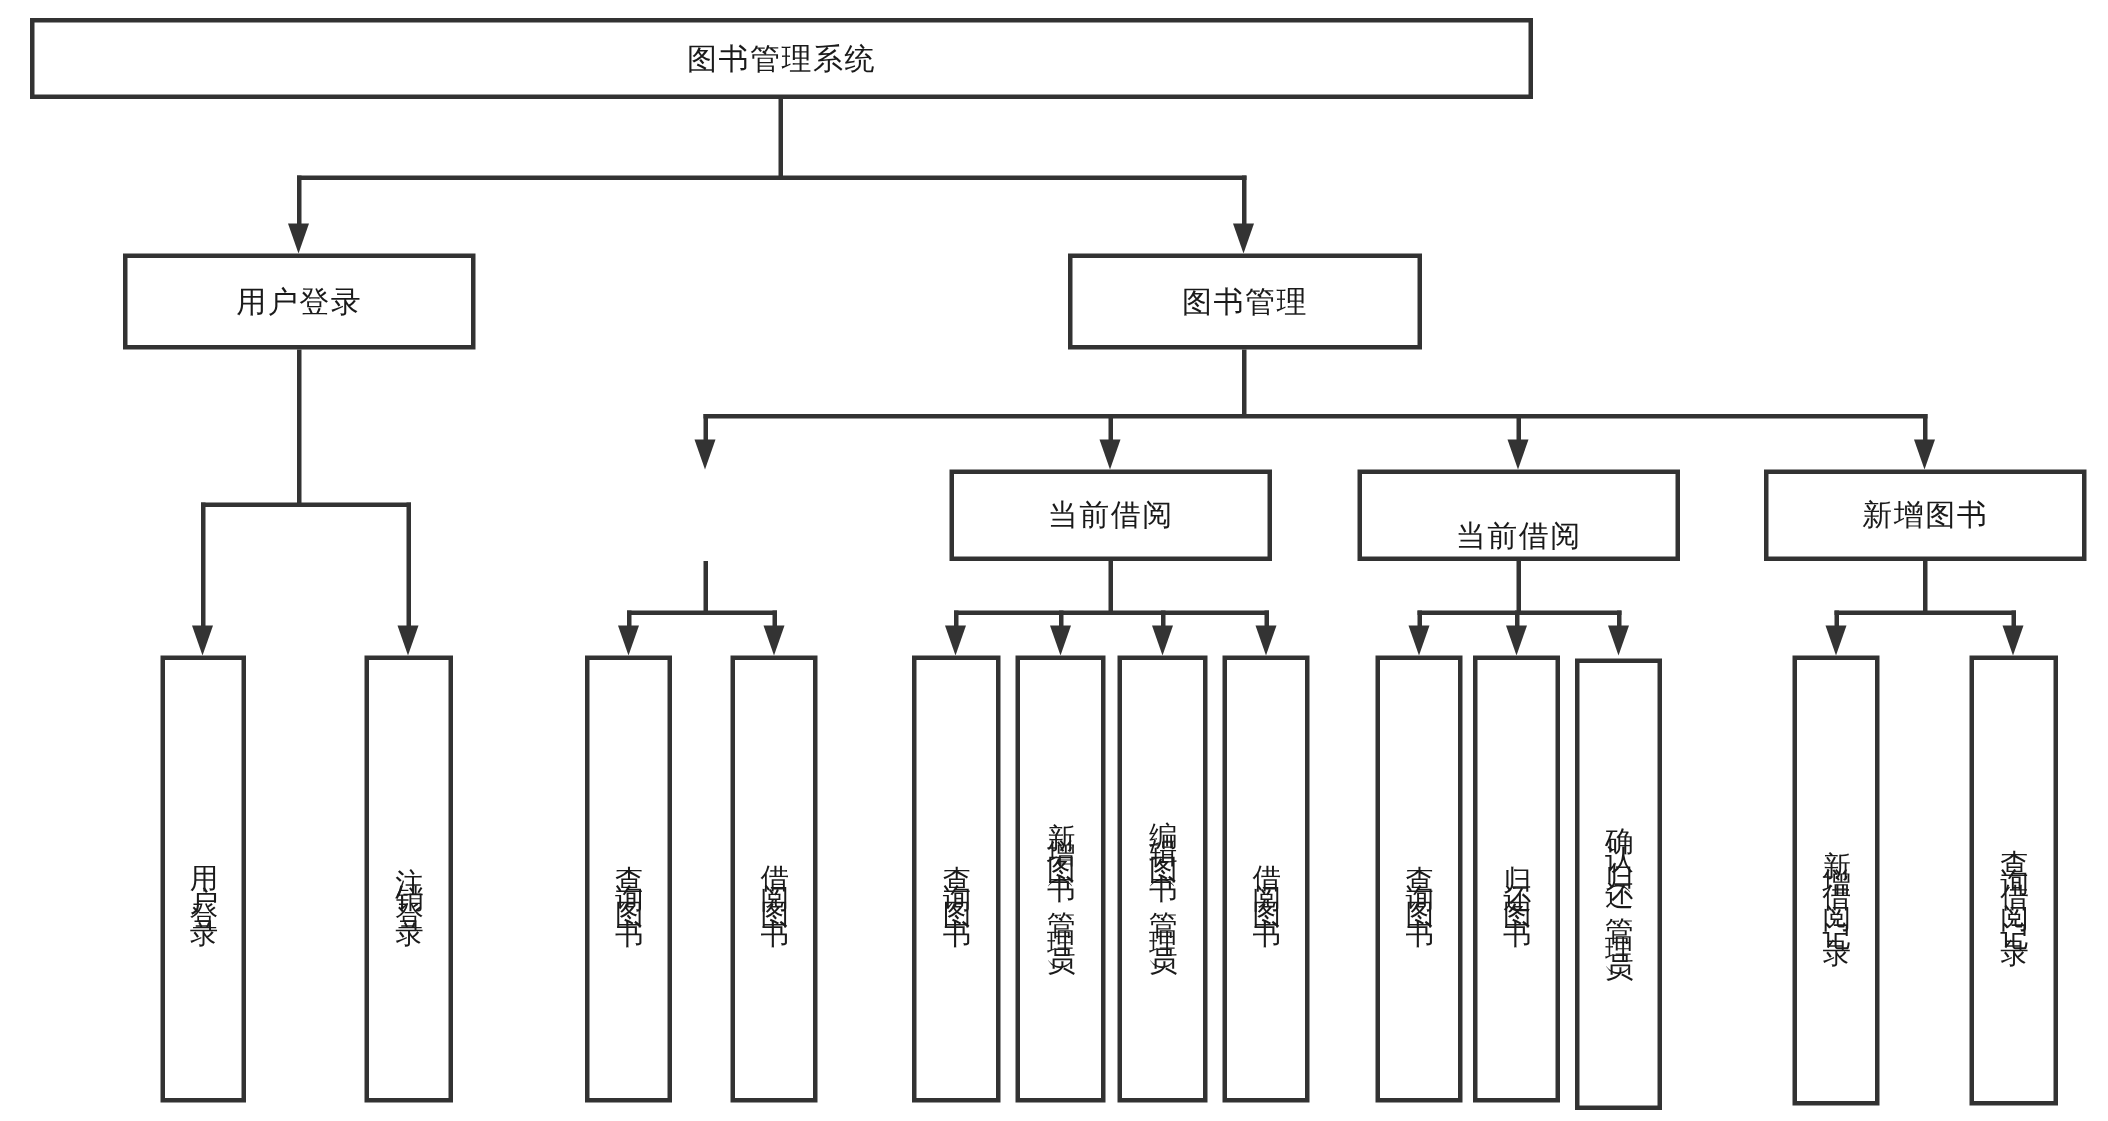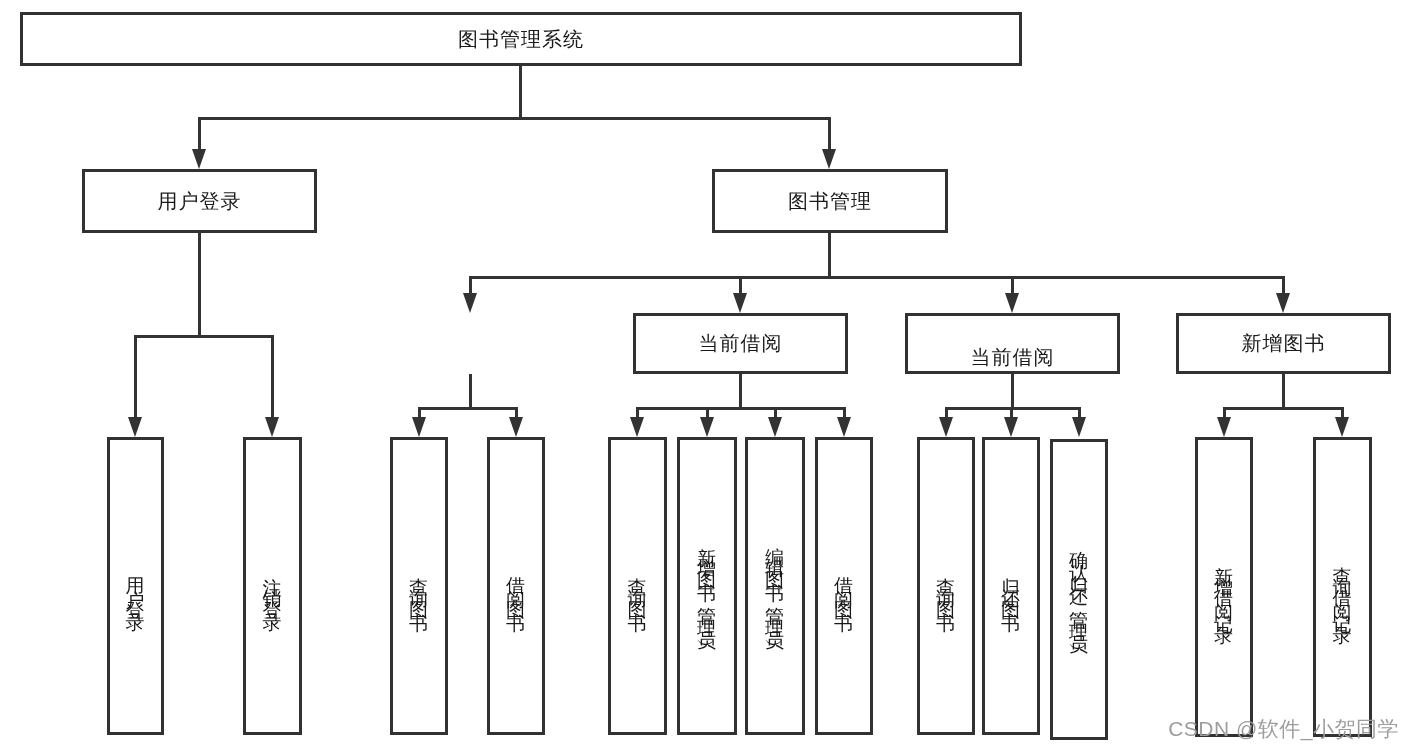--- a/index.html
+++ b/index.html
@@ -173,15 +173,14 @@
     <span class="vtext">确认归还（管理员）</span>
   </div>
 
   <div class="node leaf" style="left:1195px; top:437px; width:58px; height:300px;">
     <span class="vtext">新增借阅记录</span>
   </div>
   <div class="node leaf" style="left:1313px; top:437px; width:59px; height:300px;">
     <span class="vtext">查询借阅记录</span>
   </div>
 
-  <div class="watermark">CSDN @软件_小贺同学</div>
 
 </div>
 
 </body></html>

